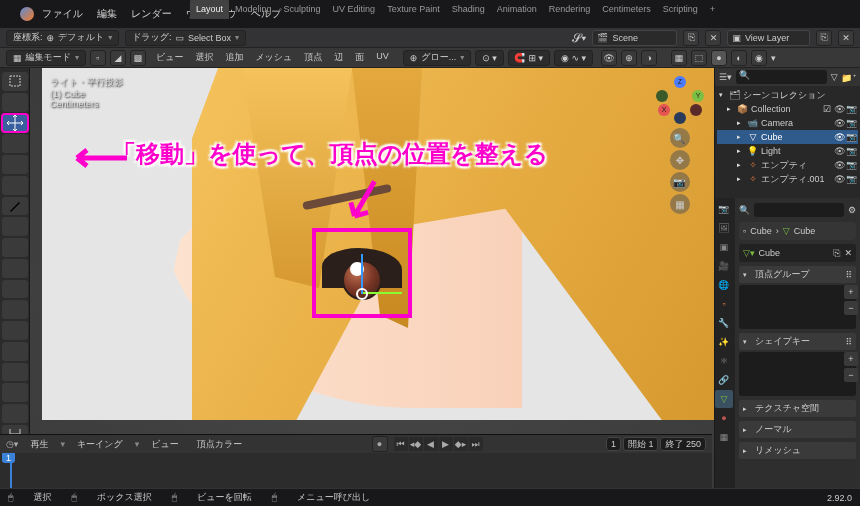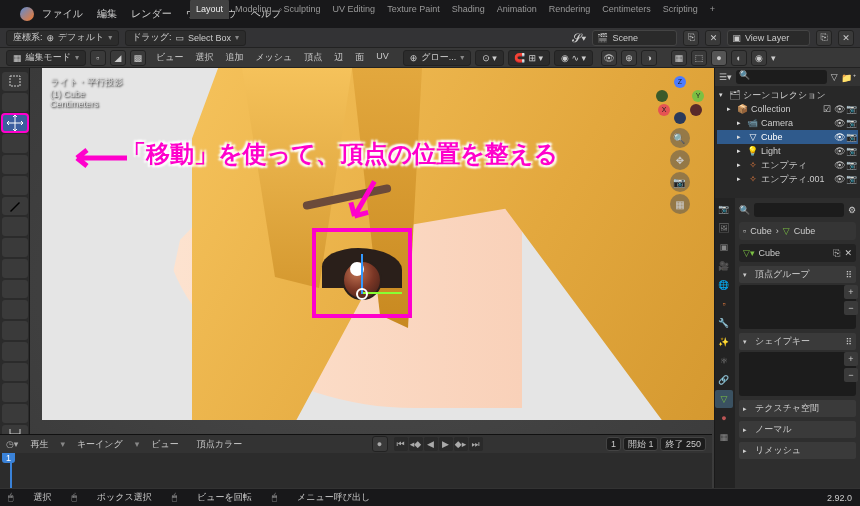--- a/index.html
+++ b/index.html
@@ -34,21 +34,21 @@
   .bang2 { position: absolute; left: 310px; top: 0; width: 70px; height: 260px; background: linear-gradient(#e3a83e, #c88920); clip-path: polygon(0 0, 100% 0, 80% 100%, 40% 95%); }
   .eye { position: absolute; left: 280px; top: 180px; width: 80px; height: 60px; }
   .eye .lash { position: absolute; left: 0; top: 0; width: 80px; height: 40px; background: #2a1f1a; border-radius: 50% 60% 0 0; }
   .eye .iris { position: absolute; left: 20px; top: 12px; width: 40px; height: 40px; background: radial-gradient(circle at 35% 30%, #bf7050 0%, #7a3625 50%, #3a1e18 100%); border-radius: 50%; border: 2px solid #2a1f1a; }
   .eye .hl { position: absolute; left: 28px; top: 14px; width: 14px; height: 14px; background: #fff; border-radius: 50%; }
   .eyebrow { position: absolute; left: 260px; top: 125px; width: 90px; height: 8px; background: #6b4a3a; border-radius: 4px; transform: rotate(-12deg); }
   .gizmo-selection { position: absolute; left: 270px; top: 160px; width: 100px; height: 90px; border: 4px solid #ff00cc; pointer-events: none; }
   .gizmo-center { position: absolute; left: 314px; top: 220px; width: 12px; height: 12px; border: 2px solid #fff; border-radius: 50%; }
   .gizmo-arrow-x { position: absolute; left: 320px; top: 224px; width: 40px; height: 2px; background: #8f3; }
   .gizmo-arrow-y { position: absolute; left: 319px; top: 186px; width: 2px; height: 40px; background: #39f; }
-  .anno-text { position: absolute; left: 80px; top: 70px; font-size: 24px; font-weight: bold; color: #ff00cc; text-shadow: 2px 2px 2px #fff, -2px -2px 2px #fff, 2px -2px 2px #fff, -2px 2px 2px #fff; white-space: nowrap; }
+  .anno-text { position: absolute; left: 70px; top: 70px; font-size: 24px; font-weight: bold; color: #ff00cc; text-shadow: 2px 2px 2px #fff, -2px -2px 2px #fff, 2px -2px 2px #fff, -2px 2px 2px #fff; white-space: nowrap; }
   .anno-arrow1 { position: absolute; left: 25px; top: 80px; width: 60px; height: 20px; }
   .anno-arrow2 { position: absolute; left: 300px; top: 110px; width: 40px; height: 50px; transform: rotate(30deg); }
   .vp-info { position: absolute; left: 8px; top: 8px; font-size: 9px; color: #ddd; text-shadow: 1px 1px 2px #000; }
   .vp-gizmo-nav { position: absolute; right: 10px; top: 8px; width: 48px; }
   .nav-ball { width: 48px; height: 48px; position: relative; }
   .nav-ball .dot { position: absolute; width: 12px; height: 12px; border-radius: 50%; font-size: 7px; line-height: 12px; text-align: center; color: #222; }
   .nav-side { display: flex; flex-direction: column; gap: 2px; margin-top: 4px; align-items: center; }
   .nav-side .ic { width: 20px; height: 20px; background: #55555588; border-radius: 50%; display: flex; align-items: center; justify-content: center; }
   .action-hint { position: absolute; left: 8px; bottom: 6px; background: #1c1c1c; padding: 2px 6px; border-radius: 3px; font-size: 9px; }
   .right-panel { width: 146px; background: #2b2b2b; display: flex; flex-direction: column; border-left: 1px solid #1a1a1a; }

